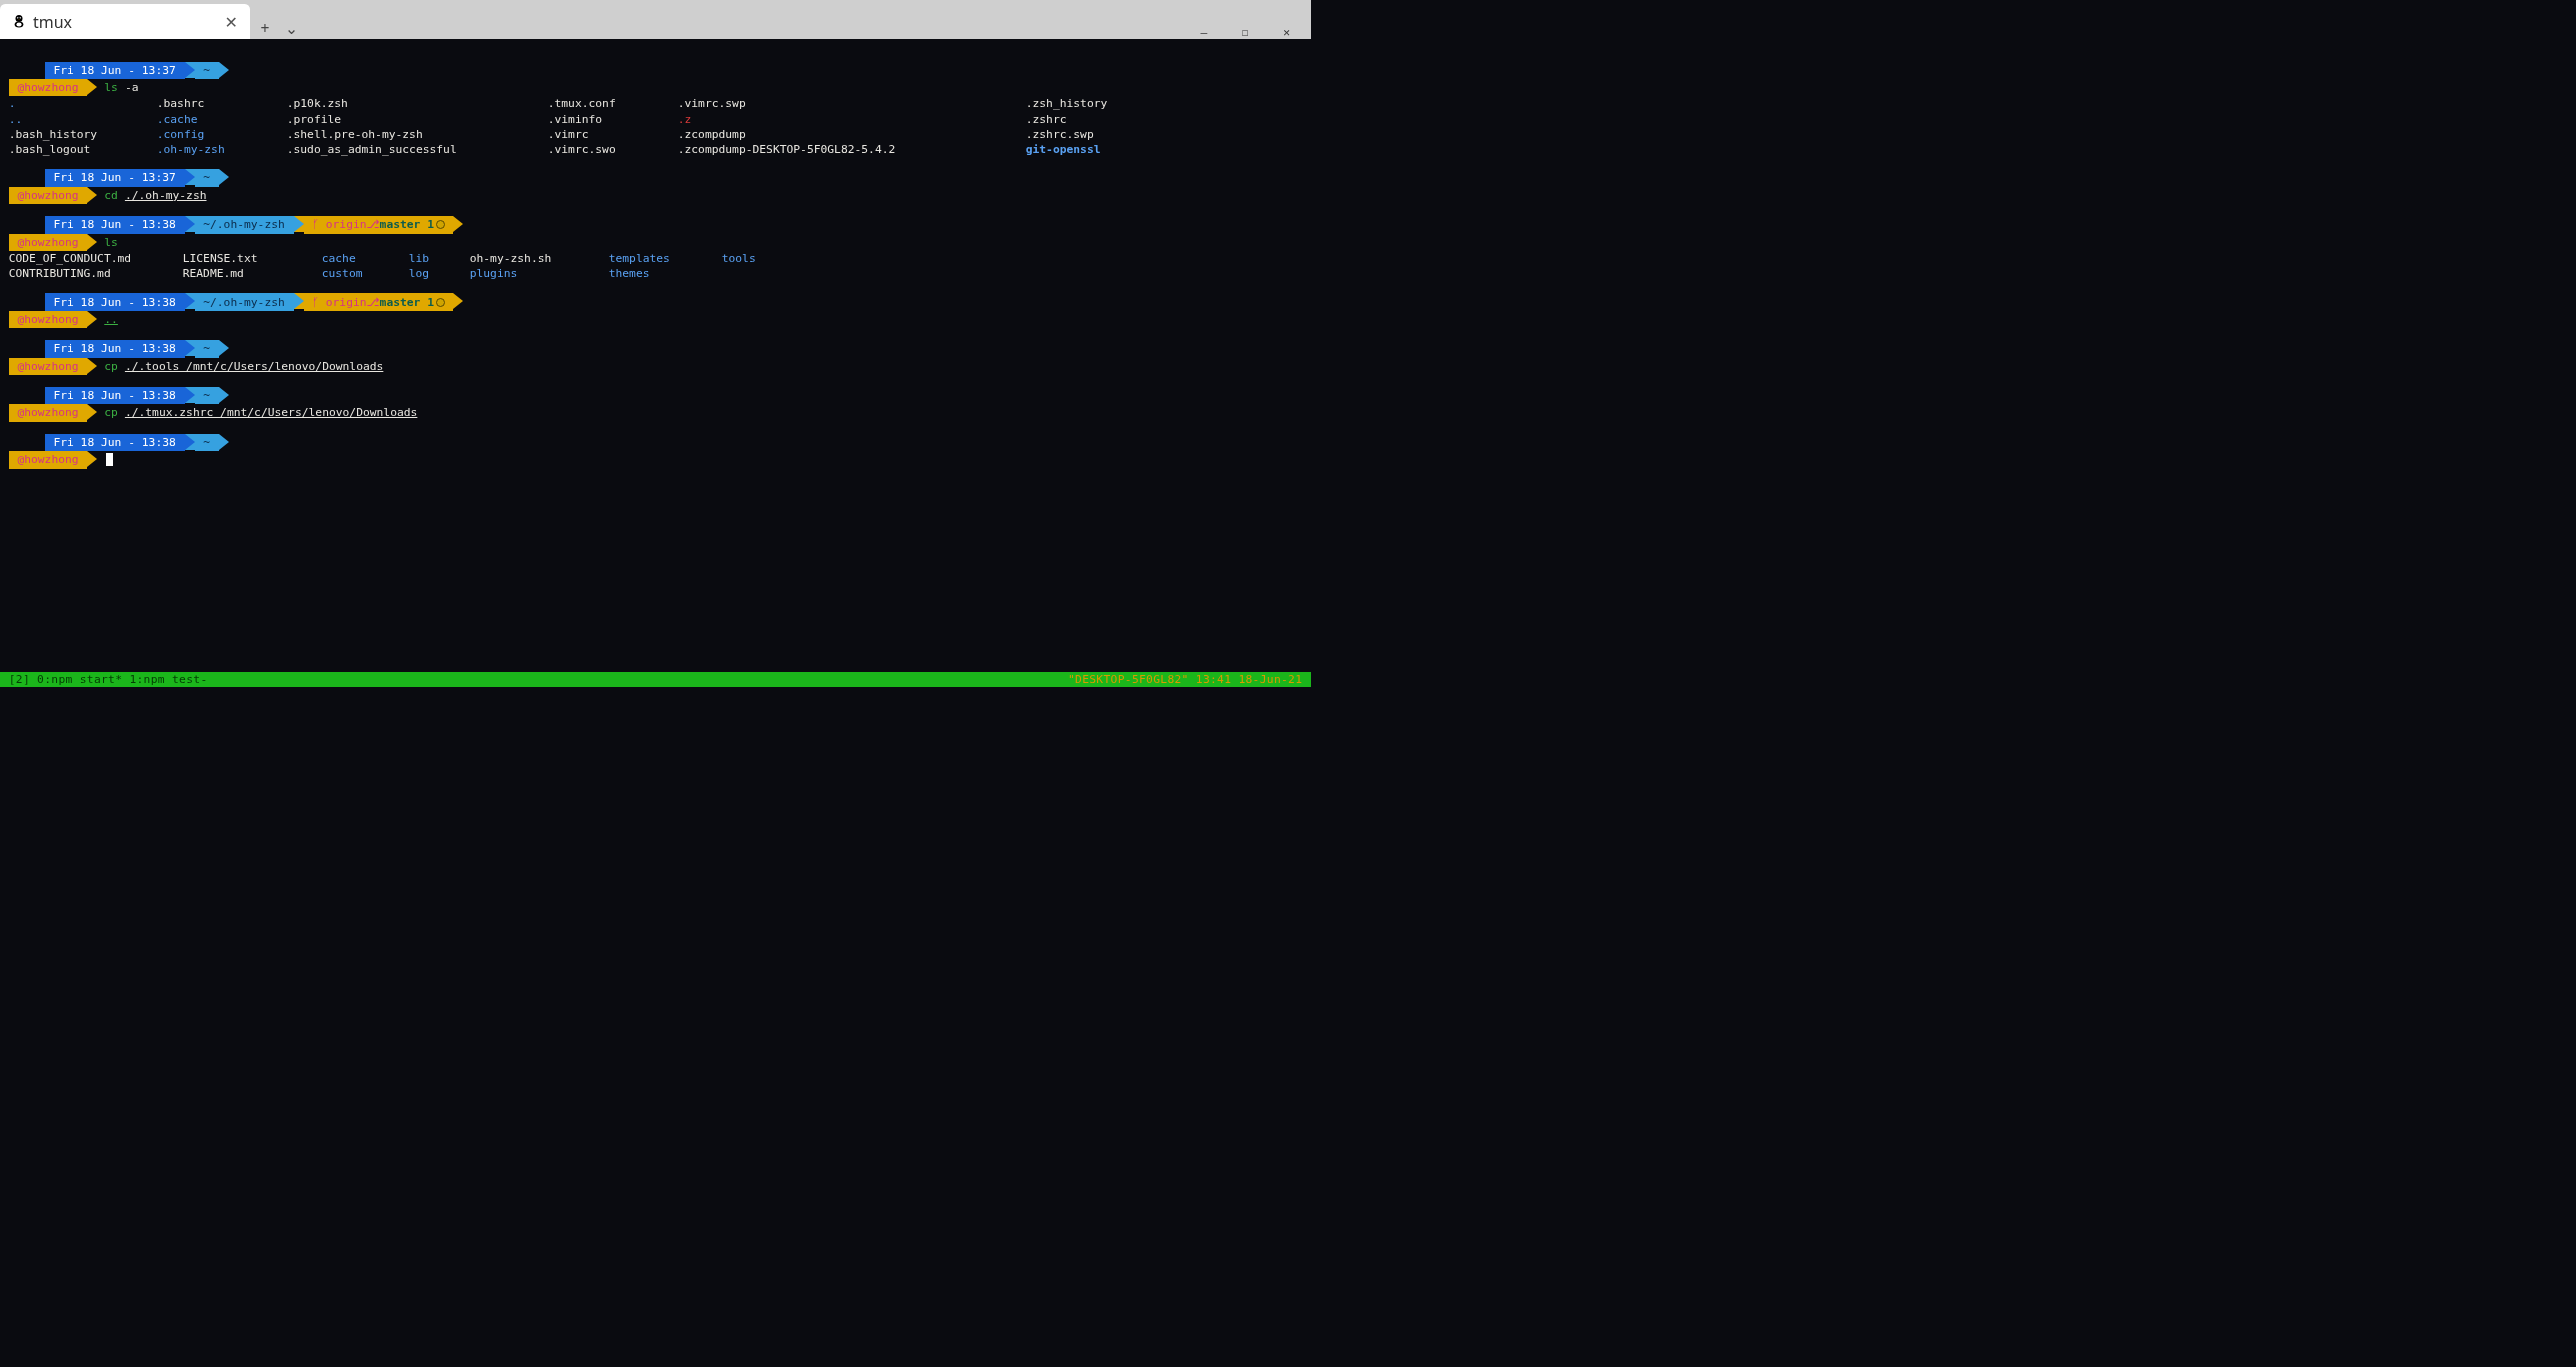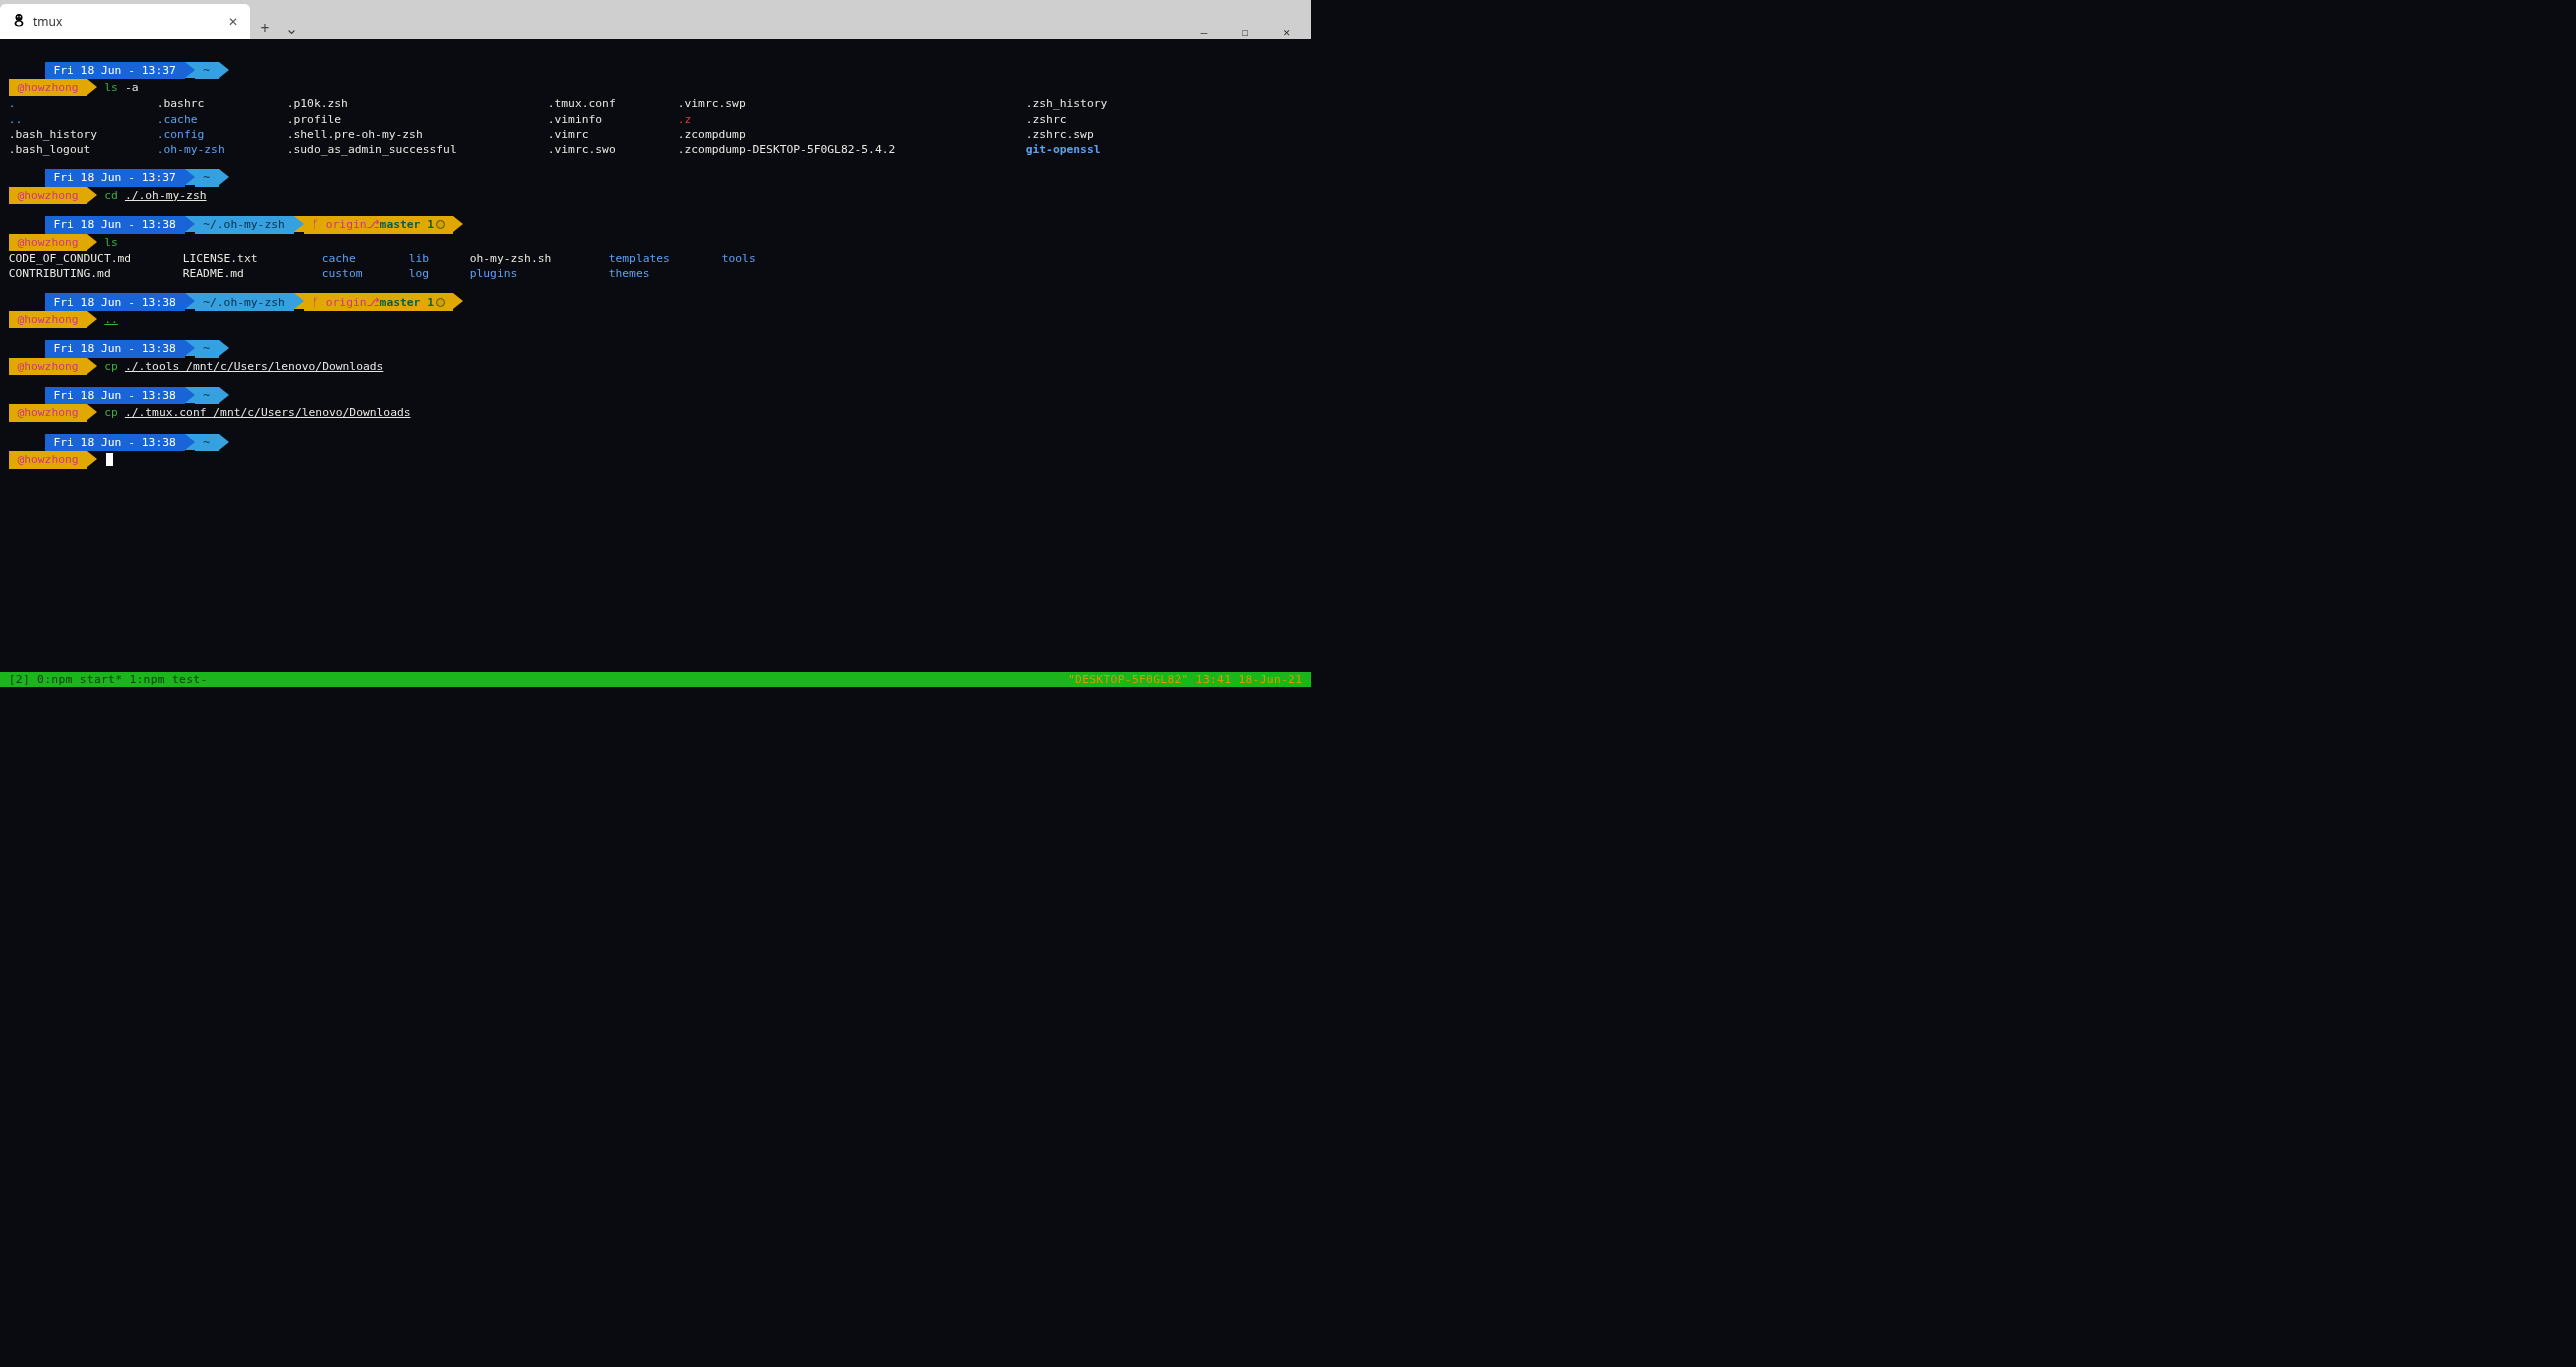--- a/index.html
+++ b/index.html
@@ -16,21 +16,21 @@
     --red:#d73a3a;
     --status-green:#1bb61b;
     --status-orange:#d99a00;
     --status-text:#043d04;
     --mono:ui-monospace,Menlo,Consolas,"DejaVu Sans Mono",monospace;
   }
   html,body{margin:0;padding:0;background:var(--bg);font-family:var(--mono);font-size:11.3px;color:var(--white);}
   body{width:1311px;height:696px;box-sizing:border-box;position:relative;}
   
   .titlebar{height:39px;background:var(--titlebar);display:flex;align-items:flex-end;padding:0 7px 0 0;box-sizing:border-box;}
-  .tab{height:35px;margin-top:4.3px;background:var(--tab-bg);border-top-left-radius:5.2px;border-top-right-radius:5.2px;display:flex;align-items:center;padding:0 12px;min-width:226px;color:#333;font-family:system-ui,sans-serif;font-size:12px;}
+  .tab{height:35px;margin-top:4.3px;background:var(--tab-bg);border-top-left-radius:5.2px;border-top-right-radius:5.2px;display:flex;align-items:center;padding:0 12px;min-width:226px;color:#333;font-family:system-ui,sans-serif;font-size:16px;}
   .tab svg{margin-right:7px;}
   .tab-title{flex:1;}
   .tab-close{color:#555;}
   .titlebar-icons{display:flex;align-items:center;gap:15.6px;margin-left:10.4px;color:#444;font-family:system-ui,sans-serif;}
   .spacer{flex:1;}
   .win-controls{display:flex;gap:24px;align-items:center;margin-right:8.7px;color:#333;font-size:11.3px;}
   .win-controls span{display:inline-block;width:17.4px;text-align:center;}
   
   .term{padding:22.6px 8.7px 0 8.7px;line-height:1.35;}
   .blk{margin-bottom:12px;}
@@ -202,21 +202,21 @@
         <span class="seg blue">Fri 18 Jun - 13:38</span>
         <span class="arrow blue over-cyan"></span>
         <span class="seg cyan">~</span>
         <span class="arrow cyan"></span>
       </div>
       <div class="p2">
         <span class="user-seg">@howzhong</span>
         <span class="arrow-gold-s"></span>
         <span class="cmdline">
           <span class="cmd">cp</span>
-          <span class="arg u">./.tmux.conf /mnt/c/Users/lenovo/Downloads</span>
+          <span class="arg u">./.tmux.zshrc /mnt/c/Users/lenovo/Downloads</span>
         </span>
       </div>
     </div>
     <div class="blk">
       <div class="pl">
         <span class="seg blue">Fri 18 Jun - 13:38</span>
         <span class="arrow blue over-cyan"></span>
         <span class="seg cyan">~</span>
         <span class="arrow cyan"></span>
       </div>

